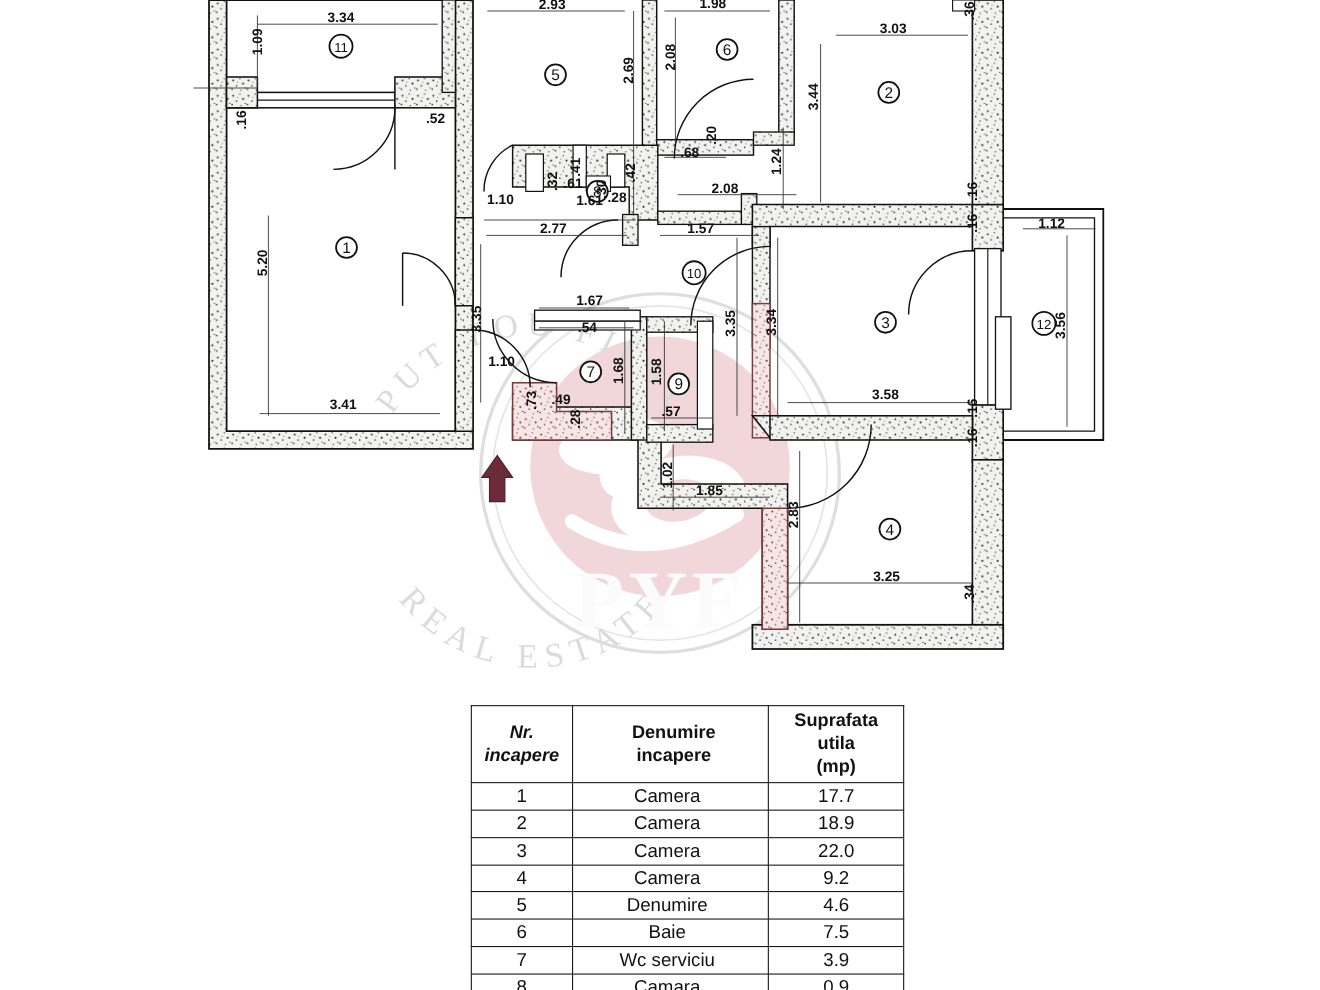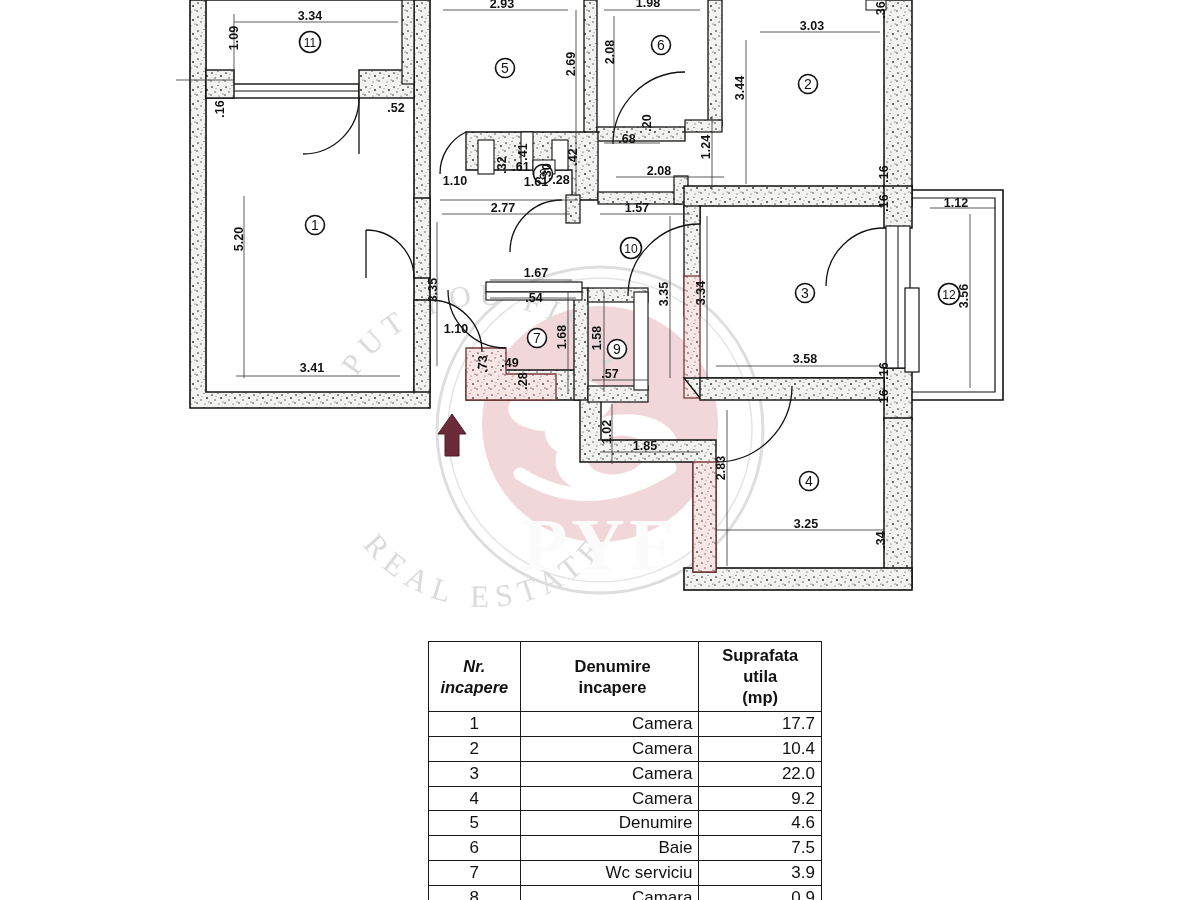--- a/index.html
+++ b/index.html
@@ -18,22 +18,22 @@
              font-family:"Liberation Sans","DejaVu Sans",sans-serif;}
   table.spec th, table.spec td{
       border:1.6px solid #1a1a1a;
       font-size:17px;line-height:1.28;
       padding:1px 6px;color:#111;
       background:#fff;
   }
   table.spec th{font-weight:bold;text-align:center;font-size:16.5px;
                 padding-top:3px;padding-bottom:3px;}
   table.spec td.num{text-align:center;width:82px;}
-  table.spec td.name{text-align:right;width:186px;padding-left:0;}
-  table.spec td.area{text-align:right;width:120px;}
+  table.spec td.name{text-align:center;width:186px;padding-left:0;}
+  table.spec td.area{text-align:center;width:120px;}
   table.spec th.c1{width:82px;font-style:italic;}
   table.spec th.c2{width:186px;padding-left:12px;}
   table.spec th.c3{width:120px;margin-left:29px;}
   .thl1{display:block;}
   .thl2{display:block;}
 </style>
 </head>
 <body>
 
 <div id="page">
@@ -349,21 +349,21 @@
       </thead>
       <tbody id="tbody">
           <tr>
             <td class="num">1</td>
             <td class="name">Camera</td>
             <td class="area">17.7</td>
           </tr>
           <tr>
             <td class="num">2</td>
             <td class="name">Camera</td>
-            <td class="area">10.4</td>
+            <td class="area">18.9</td>
           </tr>
           <tr>
             <td class="num">3</td>
             <td class="name">Camera</td>
             <td class="area">22.0</td>
           </tr>
           <tr>
             <td class="num">4</td>
             <td class="name">Camera</td>
             <td class="area">9.2</td>

